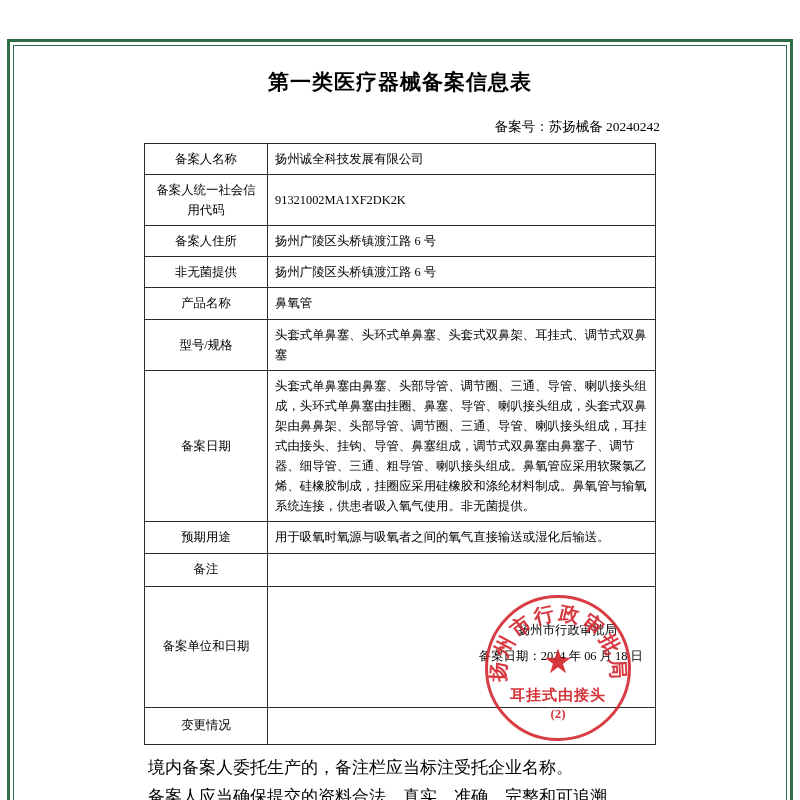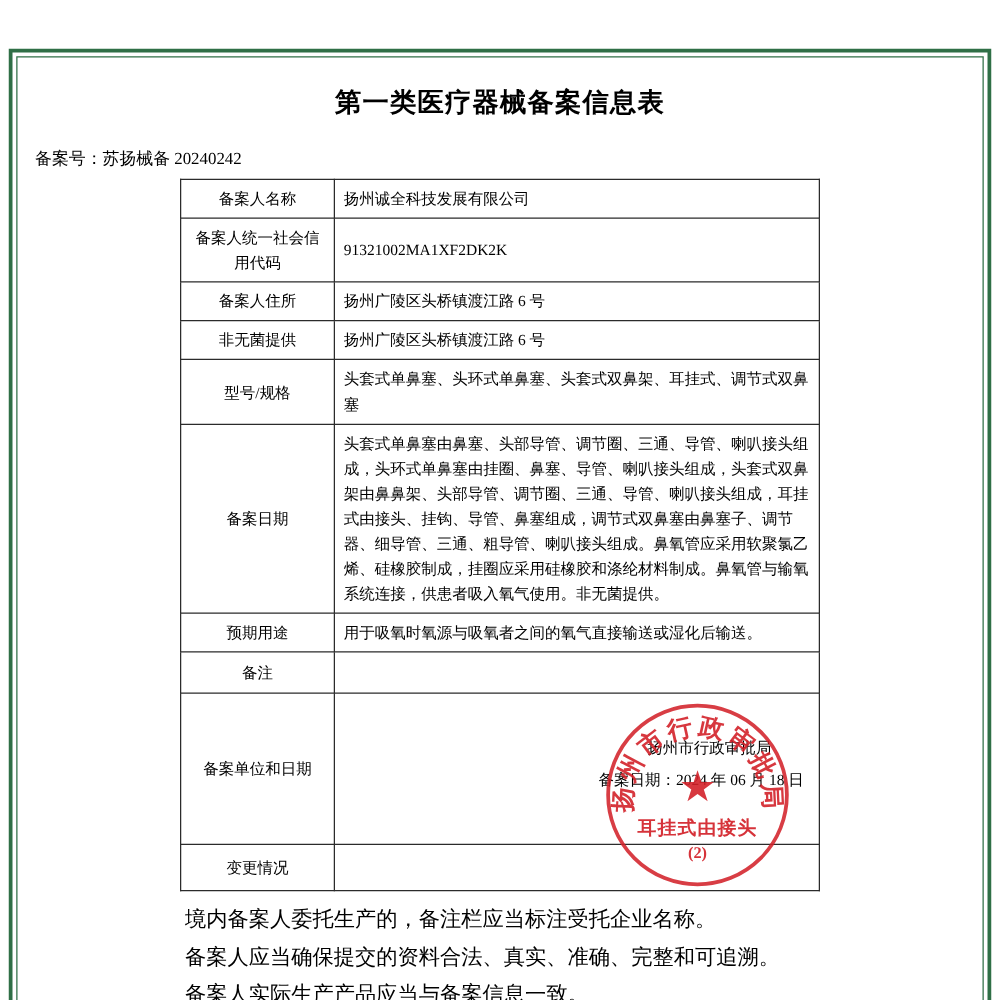--- a/index.html
+++ b/index.html
@@ -50,21 +50,21 @@
   .doc-title {
     text-align: center;
     font-size: 21px;
     font-weight: bold;
     letter-spacing: 1px;
     margin-top: 14px;
     margin-bottom: 22px;
     color: #000;
   }
   .record-no {
-    text-align: left;
+    text-align: right;
     font-size: 13.5px;
     padding-right: 112px;
     margin-bottom: 7px;
     color: #000;
   }
   table.info {
     border-collapse: collapse;
     width: 512px;
     margin: 0 auto;
     table-layout: fixed;
@@ -196,20 +196,24 @@
           <td class="label">备案人统一社会信用代码</td>
           <td class="value">91321002MA1XF2DK2K</td>
         </tr>
         <tr>
           <td class="label">备案人住所</td>
           <td class="value">扬州广陵区头桥镇渡江路 6 号</td>
         </tr>
         <tr>
           <td class="label">非无菌提供</td>
           <td class="value">扬州广陵区头桥镇渡江路 6 号</td>
+        </tr>
+        <tr>
+          <td class="label">产品名称</td>
+          <td class="value">鼻氧管</td>
         </tr>
         <tr>
           <td class="label">型号/规格</td>
           <td class="value desc-text">头套式单鼻塞、头环式单鼻塞、头套式双鼻架、耳挂式、调节式双鼻塞</td>
         </tr>
         <tr>
           <td class="label">备案日期</td>
           <td class="value desc-text">头套式单鼻塞由鼻塞、头部导管、调节圈、三通、导管、喇叭接头组成，头环式单鼻塞由挂圈、鼻塞、导管、喇叭接头组成，头套式双鼻架由鼻鼻架、头部导管、调节圈、三通、导管、喇叭接头组成，耳挂式由接头、挂钩、导管、鼻塞组成，调节式双鼻塞由鼻塞子、调节器、细导管、三通、粗导管、喇叭接头组成。鼻氧管应采用软聚氯乙烯、硅橡胶制成，挂圈应采用硅橡胶和涤纶材料制成。鼻氧管与输氧系统连接，供患者吸入氧气使用。非无菌提供。</td>
         </tr>
         <tr>

